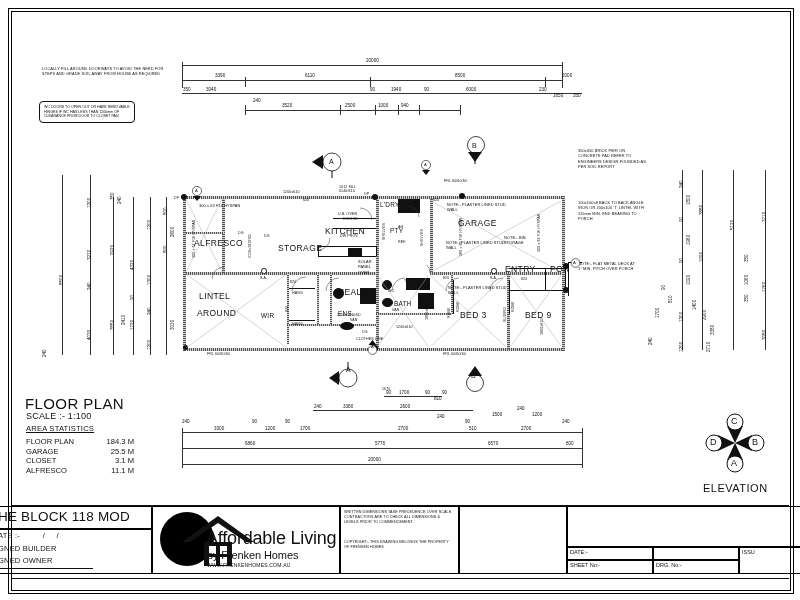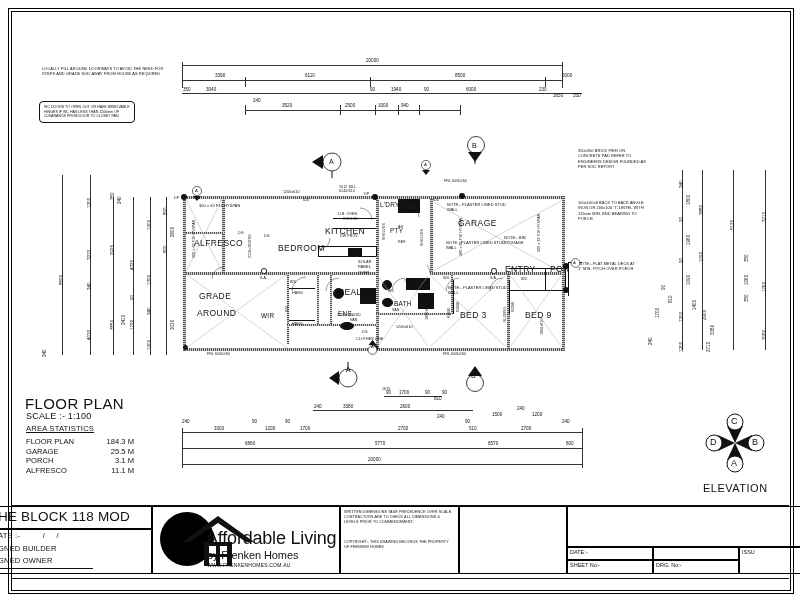--- a/index.html
+++ b/index.html
@@ -248,26 +248,26 @@
     </svg>
     <svg class="diag" style="left:296px;top:196px;width:160px;height:60px;" viewBox="0 0 160 60">
       <path d="M64 12 A12 12 0 0 1 76 24" fill="none" stroke="#333" stroke-width="0.5"></path>
       <path d="M112 10 A11 11 0 0 1 123 21" fill="none" stroke="#333" stroke-width="0.5"></path>
       <path d="M22 54 A12 12 0 0 0 34 42" fill="none" stroke="#333" stroke-width="0.5"></path>
     </svg>
   </div>
 
   <div>
     <div class="txt rm" style="left:194px;top:238px;">ALFRESCO</div>
-    <div class="txt rm" style="left:278px;top:243px;">BEDROOM</div>
+    <div class="txt rm" style="left:278px;top:243px;">STORAGE</div>
     <div class="txt rm" style="left:325px;top:226px;">KITCHEN</div>
     <div class="txt rm-sm" style="left:380px;top:201px;">L'DRY</div>
     <div class="txt rm-sm" style="left:390px;top:227px;">PTY</div>
     <div class="txt rm" style="left:458px;top:218px;">GARAGE</div>
-    <div class="txt rm" style="left:199px;top:291px;">GRADE</div>
+    <div class="txt rm" style="left:199px;top:291px;">LINTEL</div>
     <div class="txt rm" style="left:197px;top:308px;">AROUND</div>
     <div class="txt rm-sm" style="left:261px;top:312px;">WIR</div>
     <div class="txt rm-sm" style="left:338px;top:310px;">ENS.</div>
     <div class="txt rm" style="left:337px;top:287px;">MEALS</div>
     <div class="txt rm-sm" style="left:394px;top:300px;">BATH</div>
     <div class="txt rm" style="left:505px;top:264px;">ENTRY</div>
     <div class="txt rm" style="left:550px;top:264px;">POR</div>
     <div class="txt rm" style="left:460px;top:310px;">BED 3</div>
     <div class="txt rm" style="left:525px;top:310px;">BED 9</div>
   </div>
@@ -472,21 +472,21 @@
         <tbody>
             <tr>
           <td style="width:66px;">FLOOR PLAN</td>
           <td style="text-align:right;width:42px;">184.3 M</td>
         </tr>
         <tr>
           <td>GARAGE</td>
           <td style="text-align:right;">25.5 M</td>
         </tr>
         <tr>
-          <td>PORCH</td>
+          <td>CLOSET</td>
           <td style="text-align:right;">3.1 M</td>
         </tr>
         <tr>
           <td>ALFRESCO</td>
           <td style="text-align:right;">11.1 M</td>
         </tr>
       </tbody>
         </table>
     </div>
   </div>

